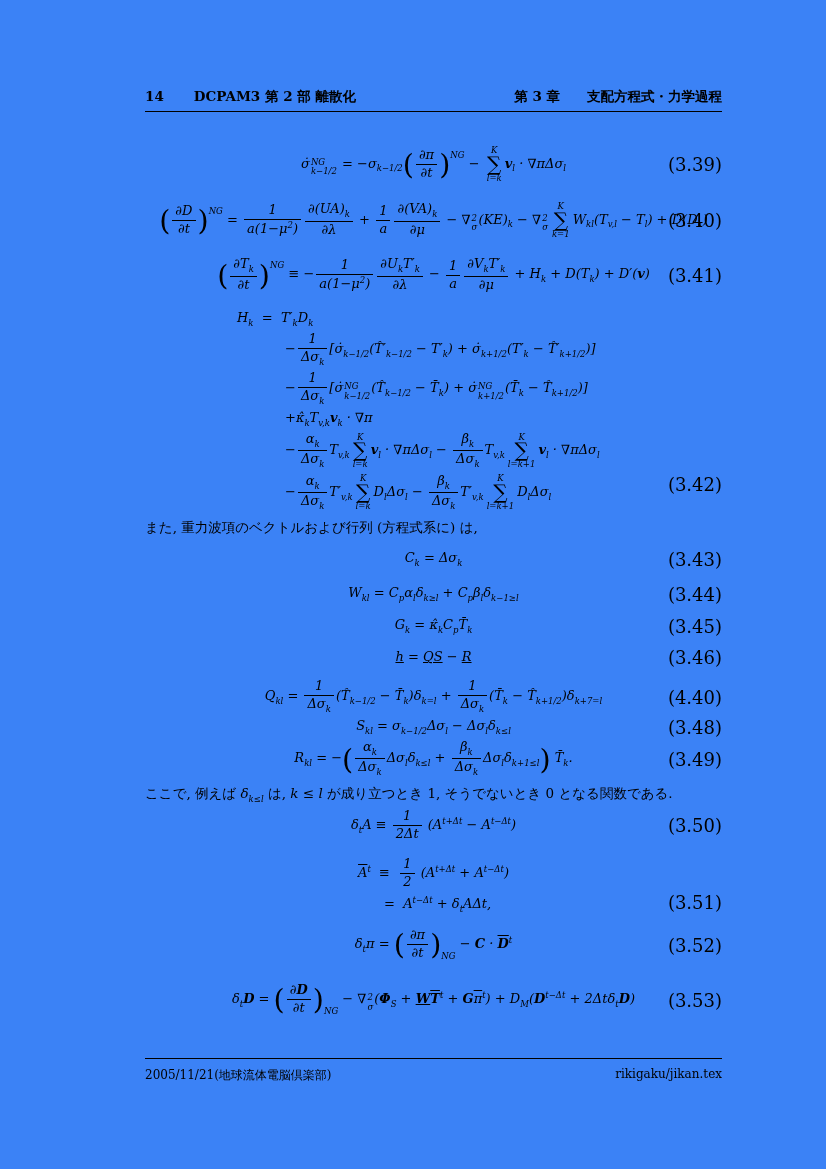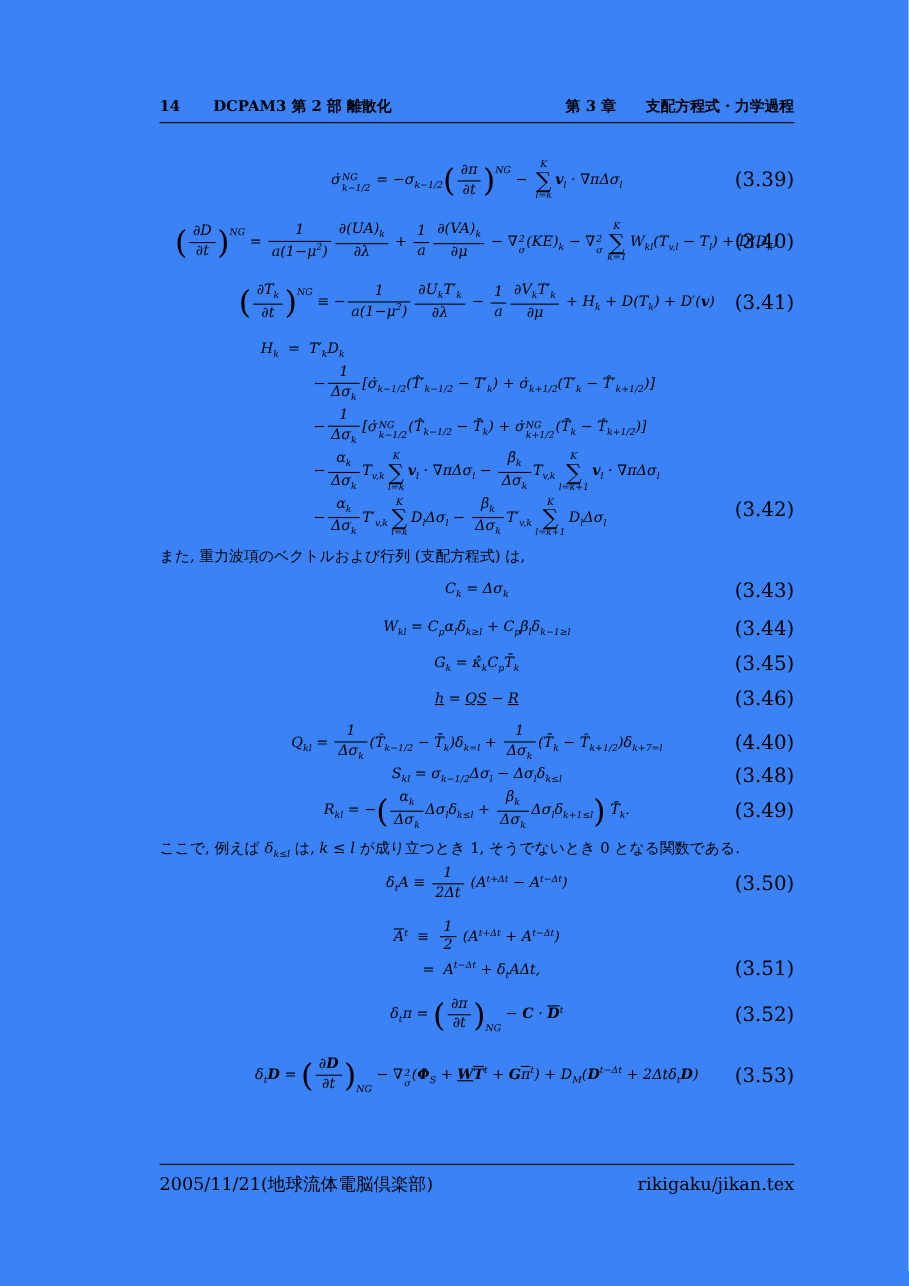--- a/index.html
+++ b/index.html
@@ -40,21 +40,21 @@
 
   .ov { text-decoration:overline; }
   .ul { text-decoration:underline; }
 
   .eqblock { position:relative; margin-left:92px; }
   .eqblock .eqline { margin:4px 0; }
   .eqblock .eqline.indent { margin-left:48px; }
 
   .eq51inner .eqline { margin:5px 0; }
 
-  .footer { position:absolute; left:145px; top:1058px; width:577px; border-top:1px solid #000; padding-top:8px; display:flex; justify-content:space-between; font-size:16px; }
+  .footer { position:absolute; left:145px; top:1058px; width:577px; border-top:1px solid #000; padding-top:8px; display:flex; justify-content:space-between; font-size:12px; }
 </style>
 </head>
 <body>
 
 <div class="page">
 
   <div class="header">
     <div>
       <span class="pgnum">14</span><span>DCPAM3 第 2 部 離散化</span>
     </div>
@@ -81,20 +81,21 @@
 
   <div class="eqrow" style="margin-top:3px; min-height:52px">
     <span class="eq"><span class="bp">(</span><span class="fr"><span class="fn">∂T<sub>k</sub></span><span class="fd">∂t</span></span><span class="bp">)</span><sup class="hi">NG</sup> ≡ −<span class="fr"><span class="fn">1</span><span class="fd">a(1−μ<sup>2</sup>)</span></span><span class="fr"><span class="fn">∂U<sub>k</sub>T′<sub>k</sub></span><span class="fd">∂λ</span></span> − <span class="fr"><span class="fn">1</span><span class="fd">a</span></span><span class="fr"><span class="fn">∂V<sub>k</sub>T′<sub>k</sub></span><span class="fd">∂μ</span></span> + H<sub>k</sub> + D(T<sub>k</sub>) + D′(<b>v</b>)</span>
     <span class="eqnum">(3.41)</span>
   </div>
 
   <div class="eqblock" style="margin-top:9px">
     <div class="eqline">H<sub>k</sub> &nbsp;=&nbsp; T′<sub>k</sub>D<sub>k</sub></div>
     <div class="eqline indent">−<span class="fr"><span class="fn">1</span><span class="fd">Δσ<sub>k</sub></span></span>[σ̇<sub>k−1/2</sub>(T̂′<sub>k−1/2</sub> − T′<sub>k</sub>) + σ̇<sub>k+1/2</sub>(T′<sub>k</sub> − T̂′<sub>k+1/2</sub>)]</div>
     <div class="eqline indent">−<span class="fr"><span class="fn">1</span><span class="fd">Δσ<sub>k</sub></span></span>[σ̇<span class="st"><span class="t">NG</span><span class="b">k−1/2</span></span>(T̂<sub>k−1/2</sub> − T̄<sub>k</sub>) + σ̇<span class="st"><span class="t">NG</span><span class="b">k+1/2</span></span>(T̄<sub>k</sub> − T̂<sub>k+1/2</sub>)]</div>
+    <div class="eqline indent">+κ̂<sub>k</sub>T<sub>v,k</sub><b>v</b><sub>k</sub> · ∇π</div>
     <div class="eqline indent">−<span class="fr"><span class="fn">α<sub>k</sub></span><span class="fd">Δσ<sub>k</sub></span></span>T<sub>v,k</sub><span class="sum">
           <span class="su">K</span>
           <span class="sg">∑</span>
           <span class="sl">l=k</span>
         </span><b>v</b><sub>l</sub> · ∇πΔσ<sub>l</sub> − <span class="fr"><span class="fn">β<sub>k</sub></span><span class="fd">Δσ<sub>k</sub></span></span>T<sub>v,k</sub><span class="sum">
           <span class="su">K</span>
           <span class="sg">∑</span>
           <span class="sl">l=k+1</span>
         </span><b>v</b><sub>l</sub> · ∇πΔσ<sub>l</sub></div>
     <div class="eqline indent">−<span class="fr"><span class="fn">α<sub>k</sub></span><span class="fd">Δσ<sub>k</sub></span></span>T′<sub>v,k</sub><span class="sum">
@@ -102,21 +103,21 @@
           <span class="sg">∑</span>
           <span class="sl">l=k</span>
         </span>D<sub>l</sub>Δσ<sub>l</sub> − <span class="fr"><span class="fn">β<sub>k</sub></span><span class="fd">Δσ<sub>k</sub></span></span>T′<sub>v,k</sub><span class="sum">
           <span class="su">K</span>
           <span class="sg">∑</span>
           <span class="sl">l=k+1</span>
         </span>D<sub>l</sub>Δσ<sub>l</sub></div>
     <span class="eqnum bottom" style="bottom:16px">(3.42)</span>
   </div>
 
-  <p class="para" style="margin-top:6px">また, 重力波項のベクトルおよび行列 (支配方程式) は,</p>
+  <p class="para" style="margin-top:6px">また, 重力波項のベクトルおよび行列 (方程式系に) は,</p>
 
   <div class="eqrow" style="margin-top:8px; min-height:24px">
     <span class="eq">C<sub>k</sub> = Δσ<sub>k</sub></span>
     <span class="eqnum">(3.43)</span>
   </div>
 
   <div class="eqrow" style="margin-top:10px; min-height:26px">
     <span class="eq">W<sub>kl</sub> = C<sub>p</sub>α<sub>l</sub>δ<sub>k≥l</sub> + C<sub>p</sub>β<sub>l</sub>δ<sub>k−1≥l</sub></span>
     <span class="eqnum">(3.44)</span>
   </div>

